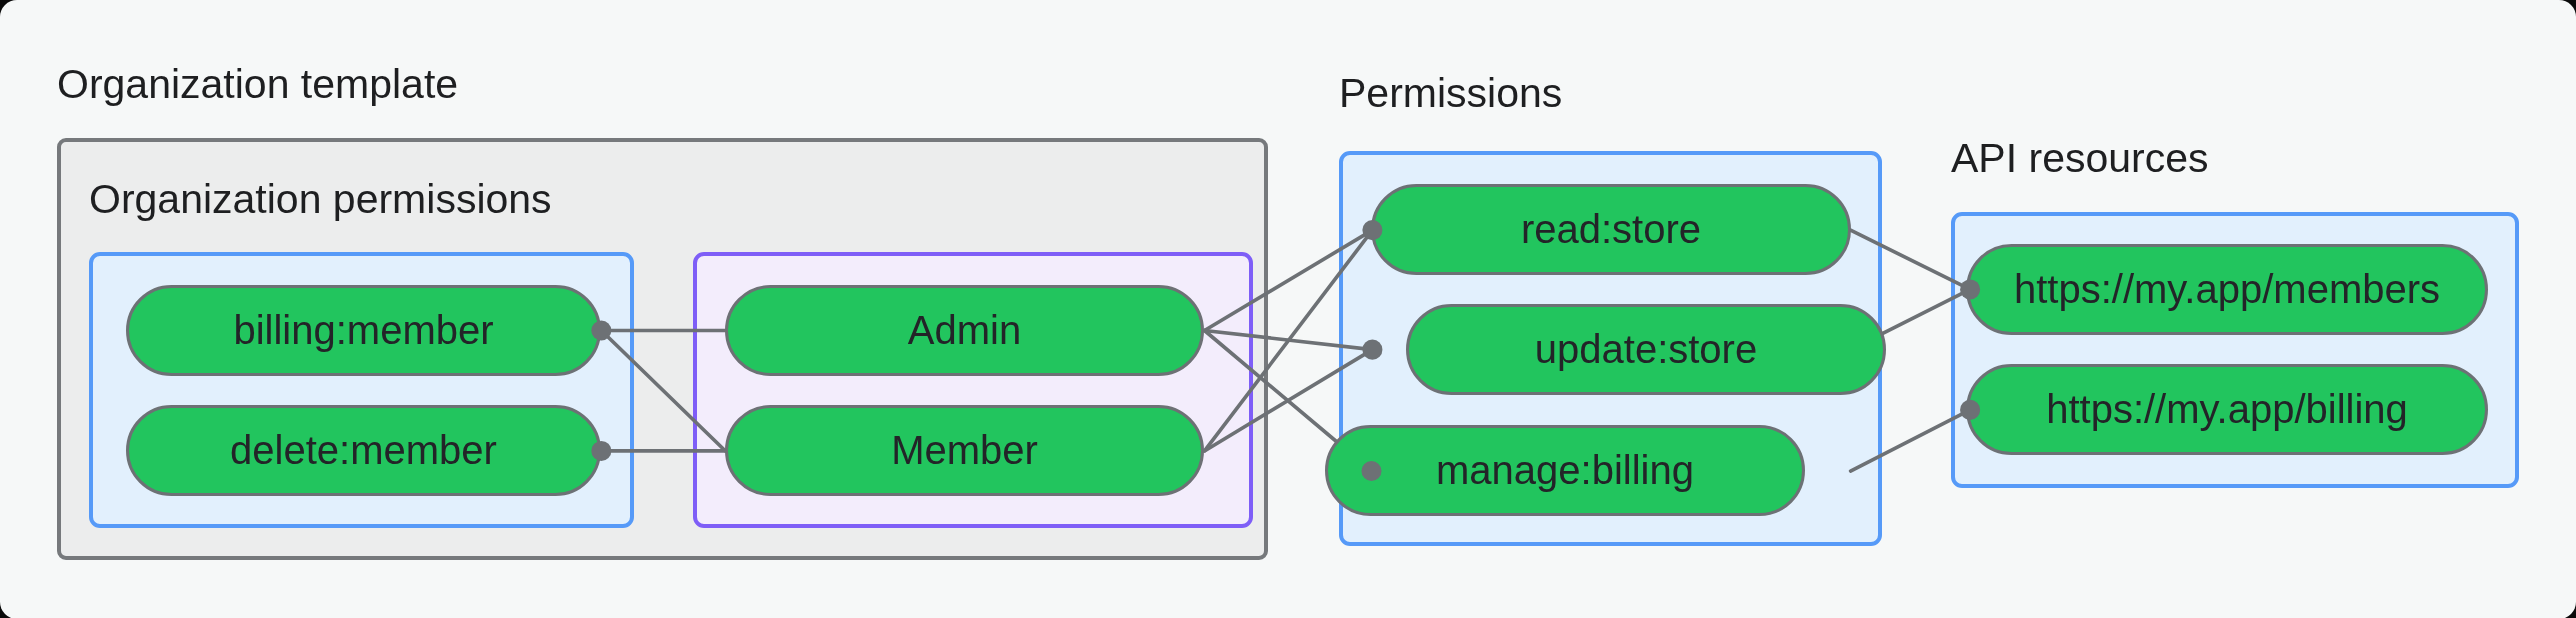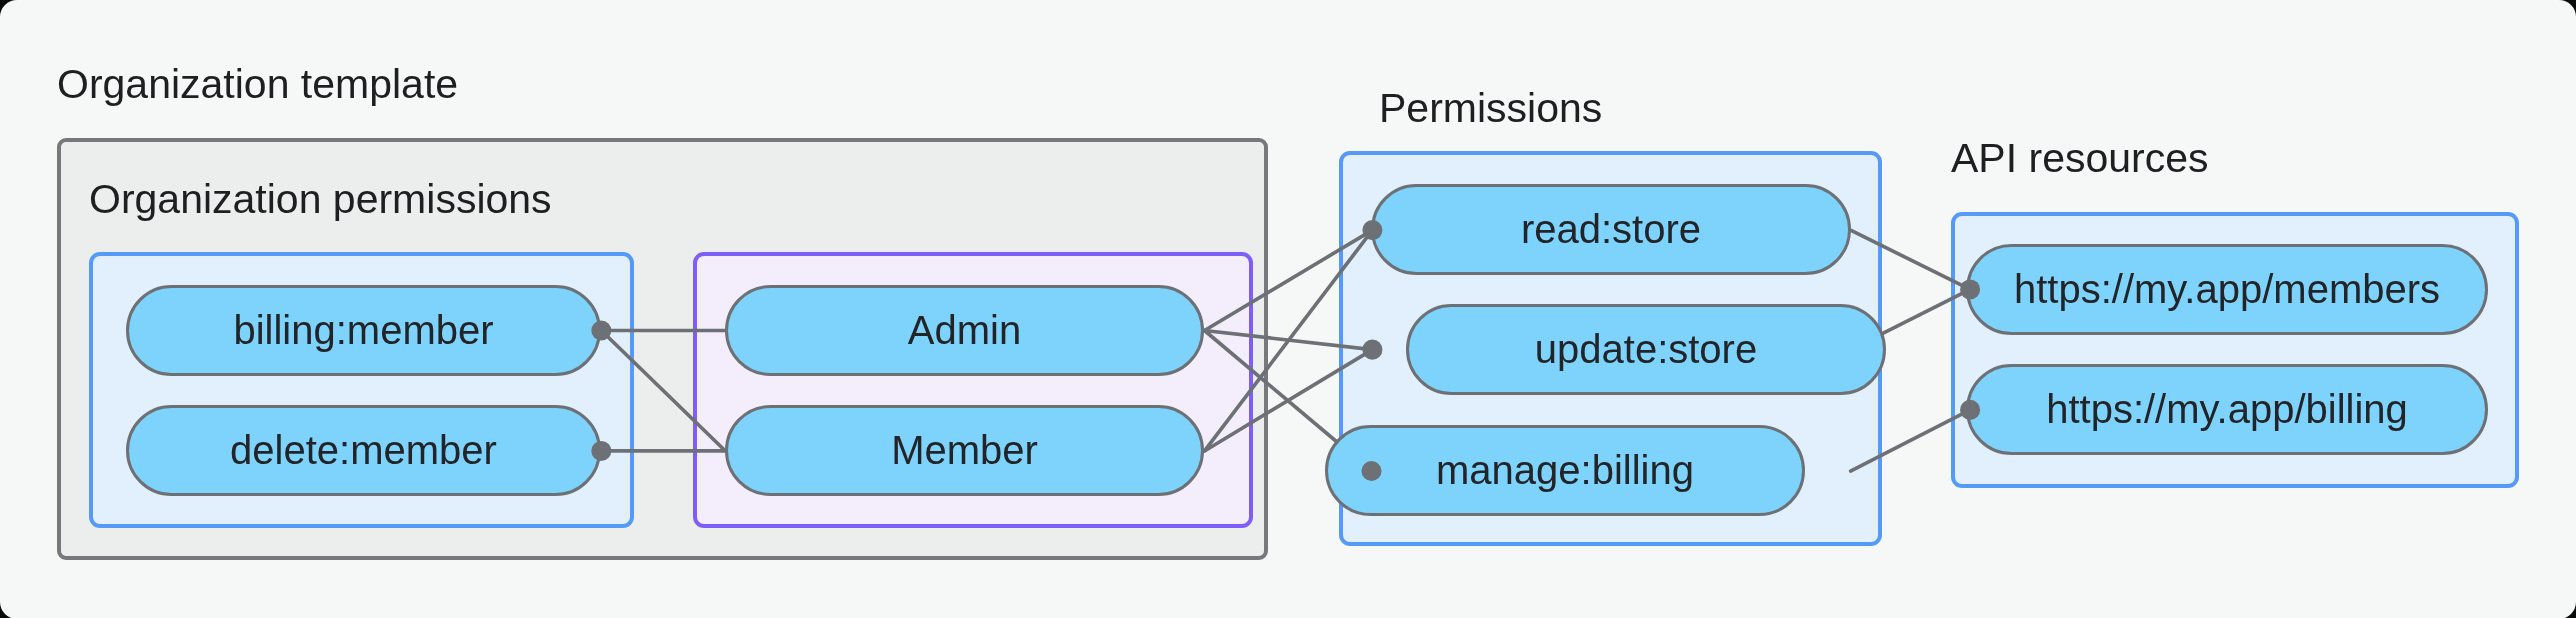--- a/index.html
+++ b/index.html
@@ -36,21 +36,21 @@
     border-radius:11px;
   }
   .purple{
     background:#F3EDFC;
     border:4.6px solid #7E5EF7;
     border-radius:11px;
   }
   .pill{
     position:absolute;
     box-sizing:border-box;
-    background:#7dd3fc;
+    background:#22c55e;
     border:3.7px solid #6D7175;
     border-radius:912px;
     display:flex;
     align-items:center;
     justify-content:center;
     font-size:40px;
     white-space:nowrap;
     z-index:3;
     color:#232428;
   }
@@ -68,21 +68,21 @@
 <div class="canvas">
 
   <div class="groupbox gray" style="left:57px;  top:138px; width:1211px; height:422px;"></div>
   <div class="groupbox blue" style="left:89px;  top:252px; width:545px;  height:276px;"></div>
   <div class="groupbox purple" style="left:693px; top:252px; width:560px;  height:276px;"></div>
   <div class="groupbox blue" style="left:1339px;top:151px; width:543px;  height:395px;"></div>
   <div class="groupbox blue" style="left:1951px;top:212px; width:568px;  height:276px;"></div>
 
   <div class="lbl" style="left:57px;  top:60px;">Organization template</div>
   <div class="lbl" style="left:89px;  top:175px;">Organization permissions</div>
-  <div class="lbl" style="left:1339px;top:84px;margin-left:40px;">Permissions</div>
+  <div class="lbl" style="left:1339px;top:69px;">Permissions</div>
   <div class="lbl" style="left:1951px;top:134px;">API resources</div>
 
   <svg id="edge-layer" class="layer" width="2576" height="619" viewBox="0 0 2823 678">
       <line x1="659" y1="362" x2="795" y2="362" stroke="#6D7175" stroke-width="4" stroke-linecap="round"></line>
       <line x1="659" y1="362" x2="795" y2="494" stroke="#6D7175" stroke-width="4" stroke-linecap="round"></line>
       <line x1="659" y1="494" x2="795" y2="494" stroke="#6D7175" stroke-width="4" stroke-linecap="round"></line>
       <line x1="1320" y1="362" x2="1504" y2="252" stroke="#6D7175" stroke-width="4" stroke-linecap="round"></line>
       <line x1="1320" y1="362" x2="1504" y2="383" stroke="#6D7175" stroke-width="4" stroke-linecap="round"></line>
       <line x1="1320" y1="362" x2="1503" y2="516" stroke="#6D7175" stroke-width="4" stroke-linecap="round"></line>
       <line x1="1320" y1="494" x2="1504" y2="252" stroke="#6D7175" stroke-width="4" stroke-linecap="round"></line>

